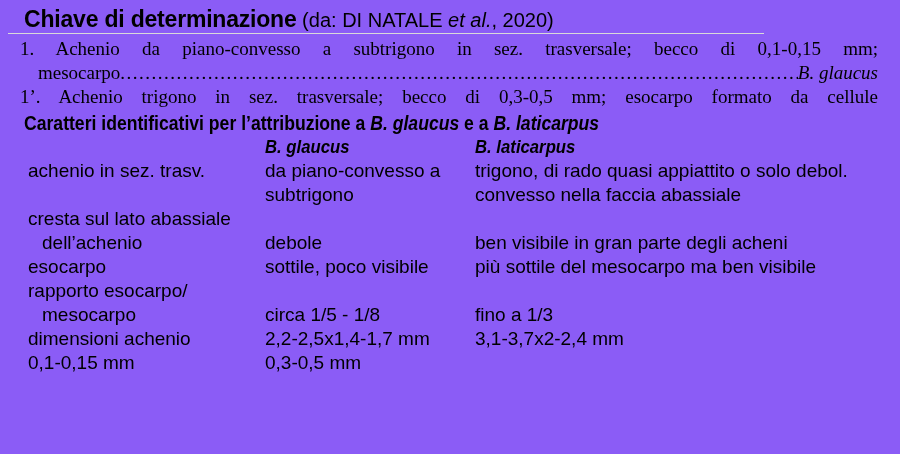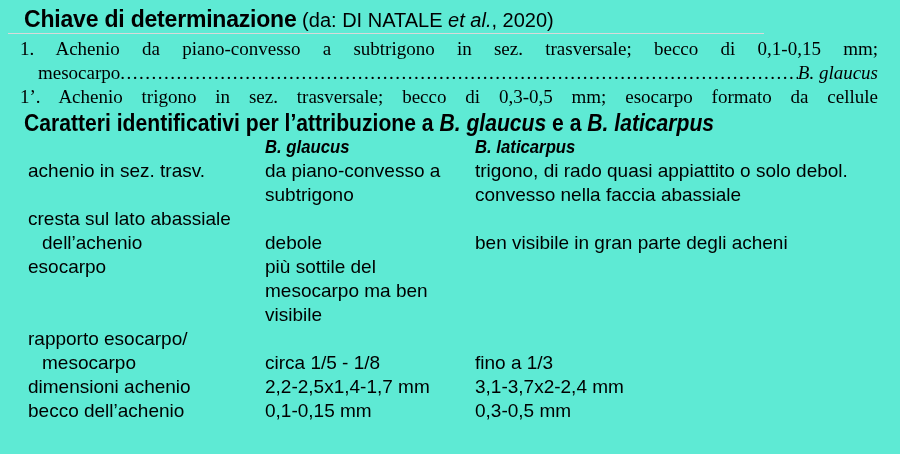--- a/index.html
+++ b/index.html
@@ -2,35 +2,35 @@
 <html><head>
 <meta charset="utf-8">
 <style>
   html,body{margin:0;padding:0;background:#ffffff;}
   body{
     width:900px;height:454px;position:relative;overflow:hidden;
     font-family:"Liberation Sans","DejaVu Sans",sans-serif;
     color:#000;
     -webkit-font-smoothing:antialiased;
   }
-  .page{position:absolute;inset:0;background:#5eead4;}
+  .page{position:absolute;inset:0;background:#8b5cf6;}
   
   .title-block{margin:6px 20px 0 24px;white-space:nowrap;}
   .title-main{font-size:23px;font-weight:bold;letter-spacing:-0.2px;}
   .title-src{font-size:20px;}
   .title-underline{position:absolute;left:8px;top:33px;width:756px;height:1px;background:#d9d9d9;}
   
   .key{margin:4px 22px 0 20px;width:858px;font-size:19px;line-height:24px;font-family:Liberation Serif, serif;}
   .jline{text-align:justify;text-align-last:justify;}
   .indent2{padding-left:18px;}
   .dotline{display:flex;align-items:baseline;}
   .dotline .leader{flex:1;overflow:hidden;white-space:nowrap;letter-spacing:1.5px;}
   .sp{font-style:italic;}
   
-  .cmp-heading{margin:2px 0 0 24px;font-size:24px;font-weight:bold;line-height:24px;}
+  .cmp-heading{margin:2px 0 0 24px;font-size:20px;font-weight:bold;line-height:24px;}
   .condensed{display:inline-block;transform:scaleX(0.88);transform-origin:0 50%;white-space:nowrap;}
   .cmp-table{margin:0 0 0 28px;font-size:19px;line-height:24px;}
   .trow{display:grid;grid-template-columns:237px 210px 1fr;}
   .trow .label{font-weight:normal;}
   .trow .label.indent{padding-left:14px;}
   .trow .val2{max-width:392px;}
   .thead .cell{font-weight:bold;font-style:italic;}
 </style>
 </head>
 <body>
@@ -74,20 +74,21 @@
   </div>
 
   <div class="trow">
     <div class="cell label indent">dell’achenio</div>
     <div class="cell val1">debole</div>
     <div class="cell val2">ben visibile in gran parte degli acheni</div>
   </div>
 
   <div class="trow">
     <div class="cell label">esocarpo</div>
+    <div class="cell val1">sottile, poco visibile</div>
     <div class="cell val2">più sottile del mesocarpo ma ben visibile</div>
   </div>
 
   <div class="trow">
     <div class="cell label">rapporto esocarpo/</div>
     <div class="cell val1"></div>
     <div class="cell val2"></div>
   </div>
 
   <div class="trow">
@@ -96,20 +97,19 @@
     <div class="cell val2">fino a 1/3</div>
   </div>
 
   <div class="trow">
     <div class="cell label">dimensioni achenio</div>
     <div class="cell val1">2,2-2,5x1,4-1,7 mm</div>
     <div class="cell val2">3,1-3,7x2-2,4 mm</div>
   </div>
 
   <div class="trow">
-    <div class="cell label">becco dell’achenio</div>
     <div class="cell val1">0,1-0,15 mm</div>
     <div class="cell val2">0,3-0,5 mm</div>
   </div>
 </div>
   </div>
 
 </div>
 
 </body></html>

